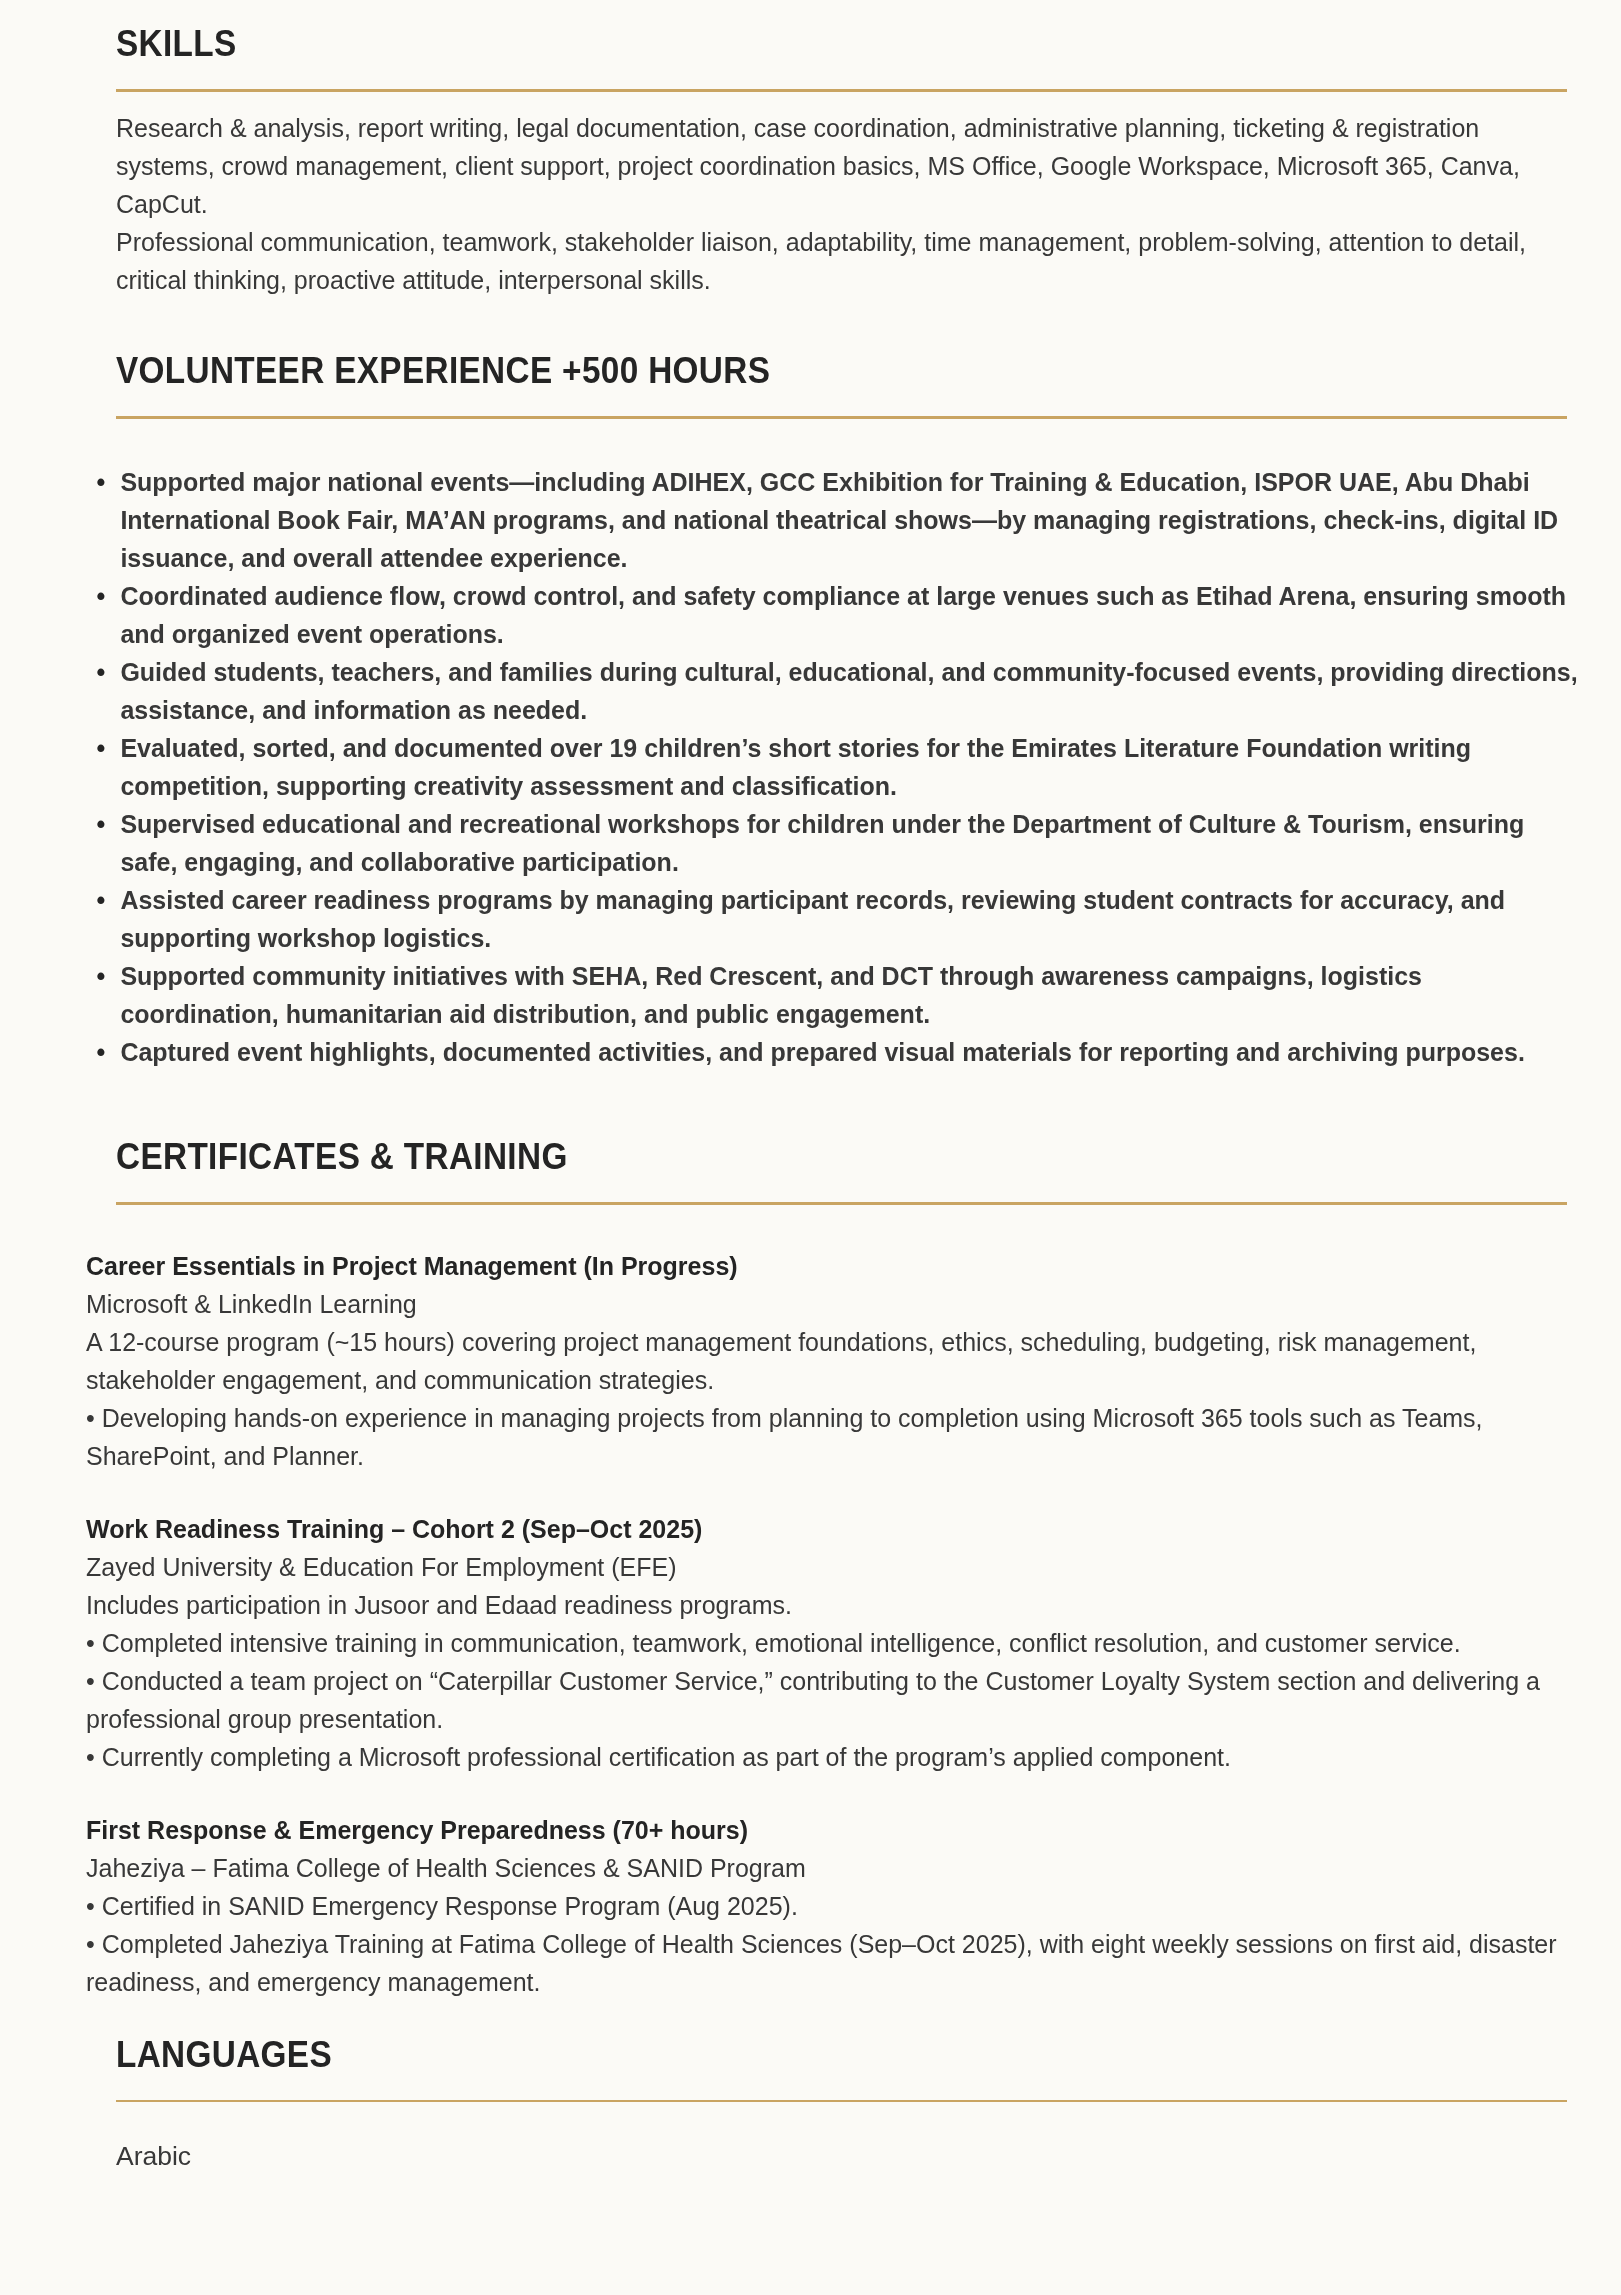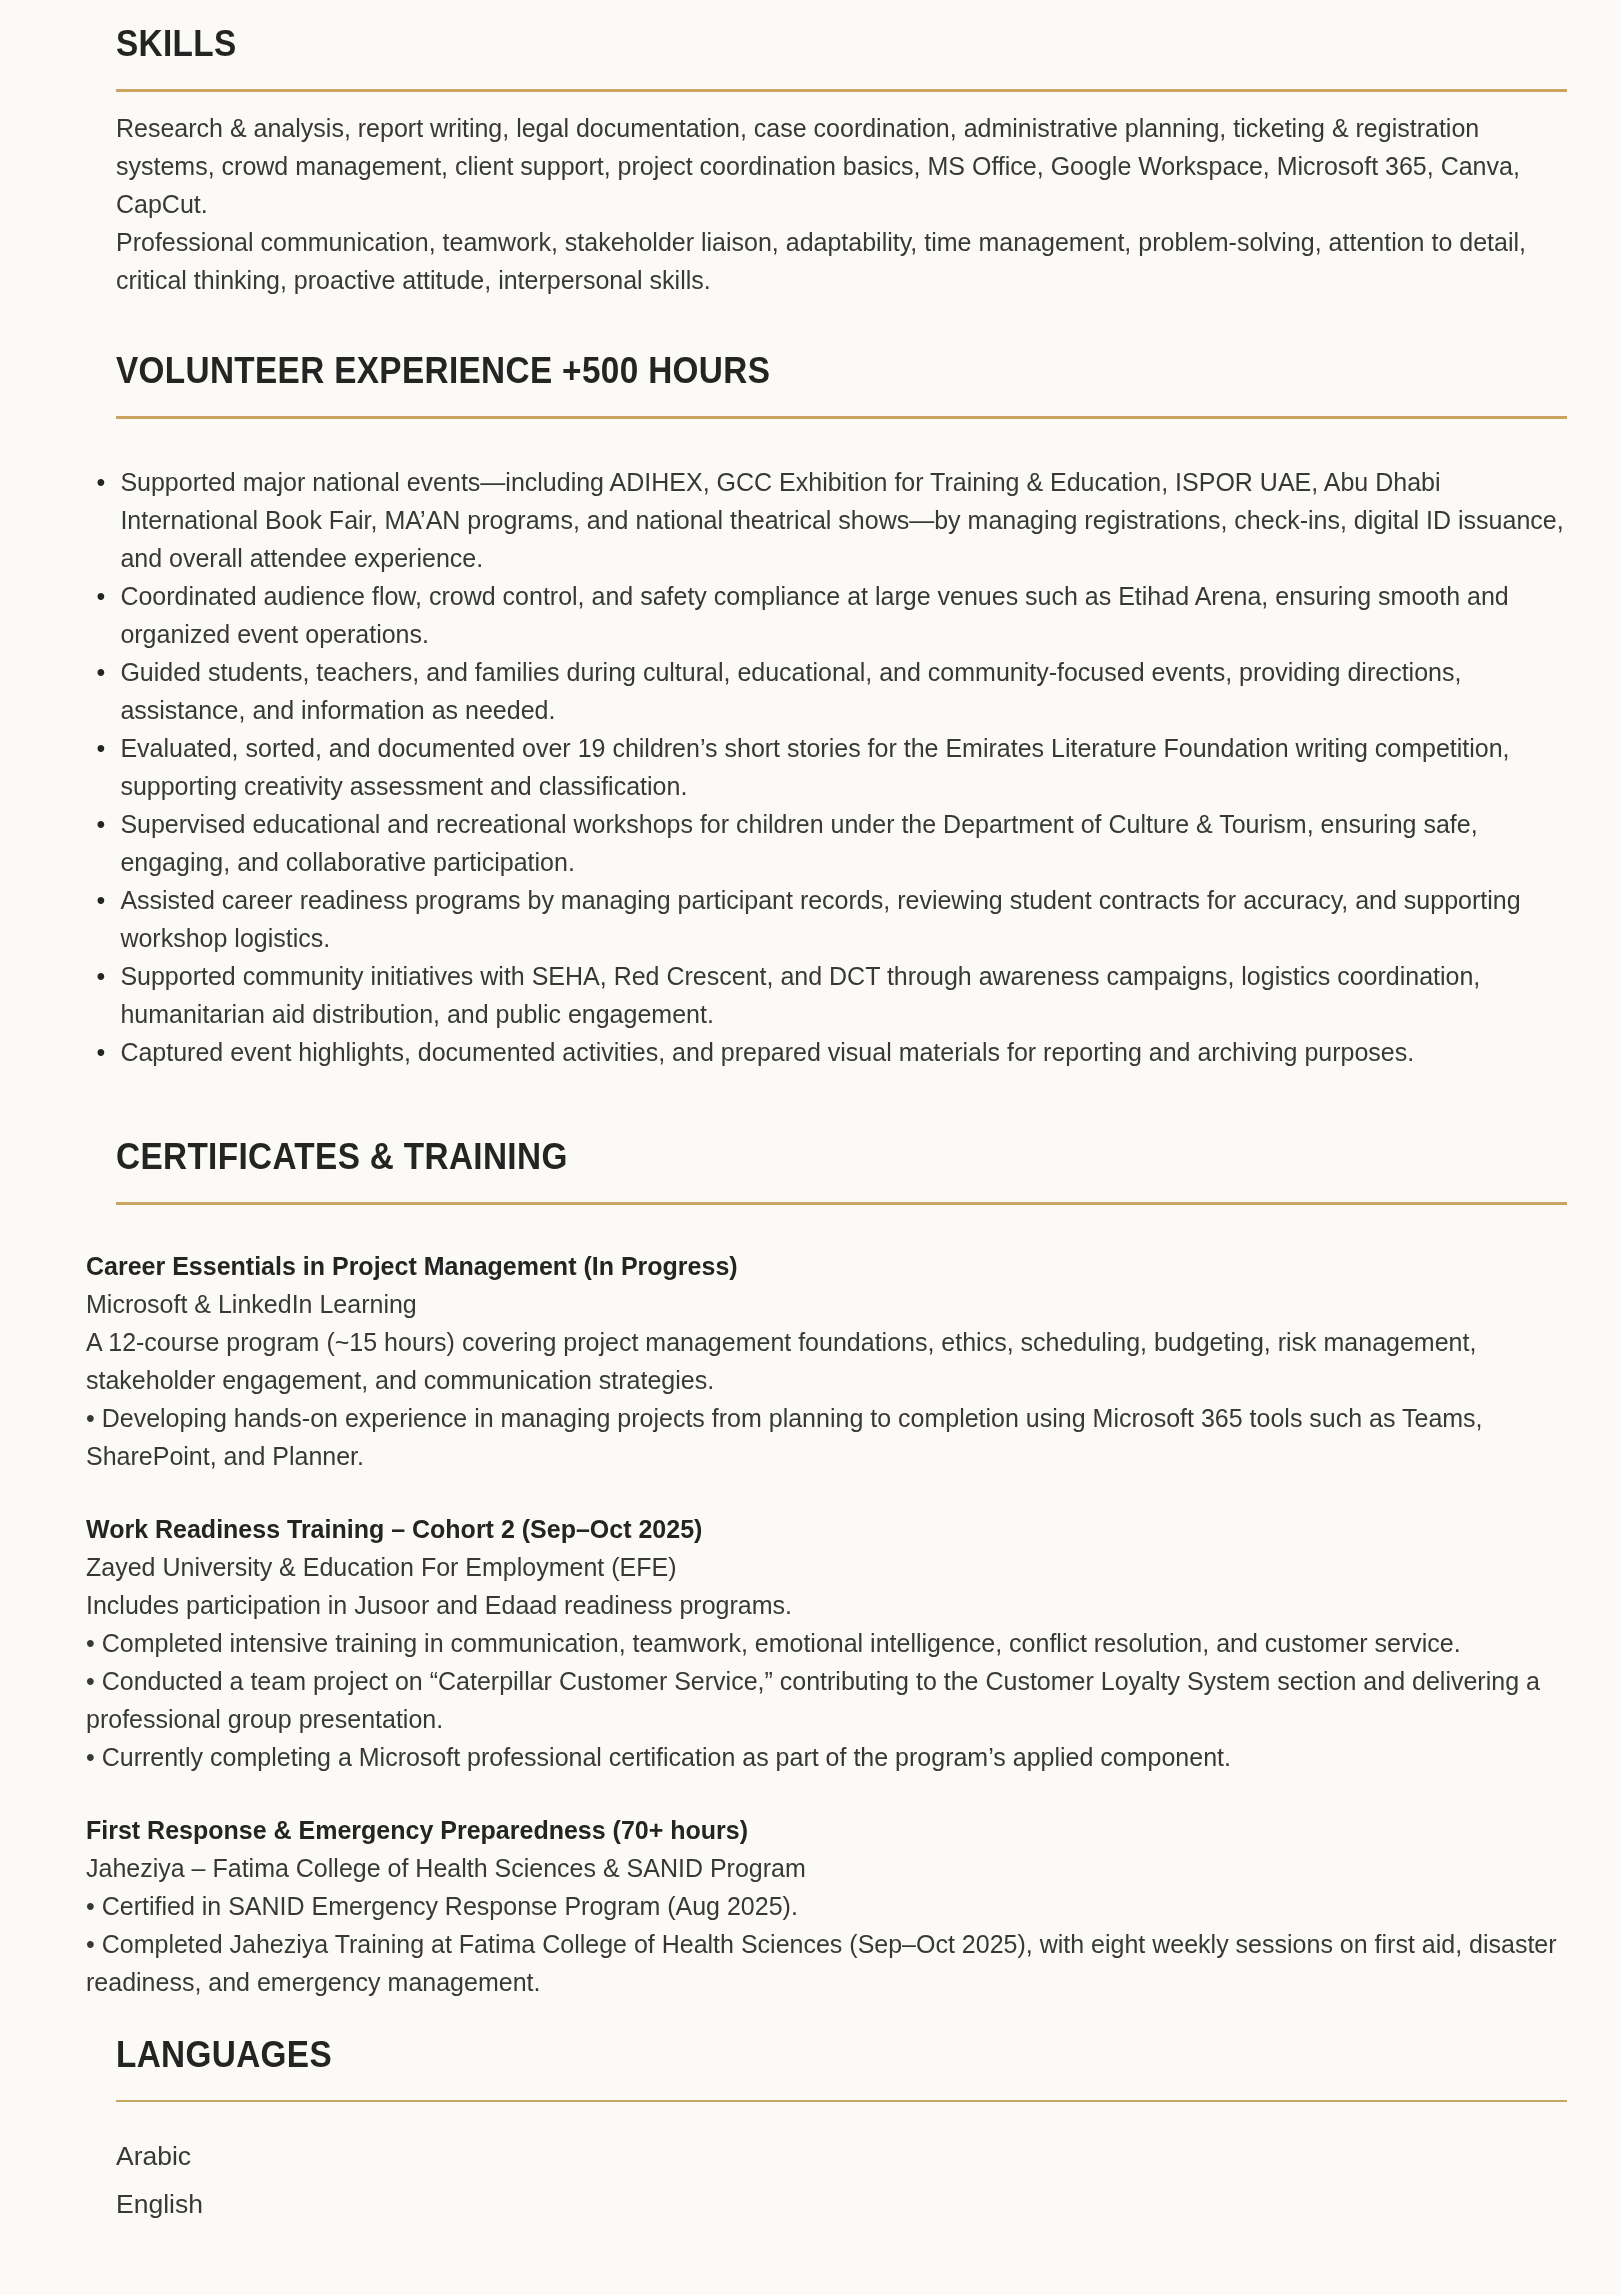--- a/index.html
+++ b/index.html
@@ -49,20 +49,21 @@
   ul.bullets {
     margin: 44px 0 0 0;
     padding: 0 0 0 4.4px;
     list-style: none;
   }
   ul.bullets li {
     position: relative;
     margin: 0;
     font-size: 25px;
     line-height: 38px;
+    font-weight: bold;
   }
   ul.bullets li::before {
     content: "\2022";
     position: absolute;
     left: -24px;
     top: 0;
     font-size: 25px;
     color: #242424;
   }
   
@@ -139,18 +140,17 @@
       </div>
 
     </div>
   </section>
 
   <section class="section-languages">
     <h2 class="section-heading">LANGUAGES</h2>
     <div class="rule"></div>
     <div class="lang-list">
       <p>Arabic</p>
-      <p>English</p>
     </div>
   </section>
 
 </div>
 
 
 </body></html>

